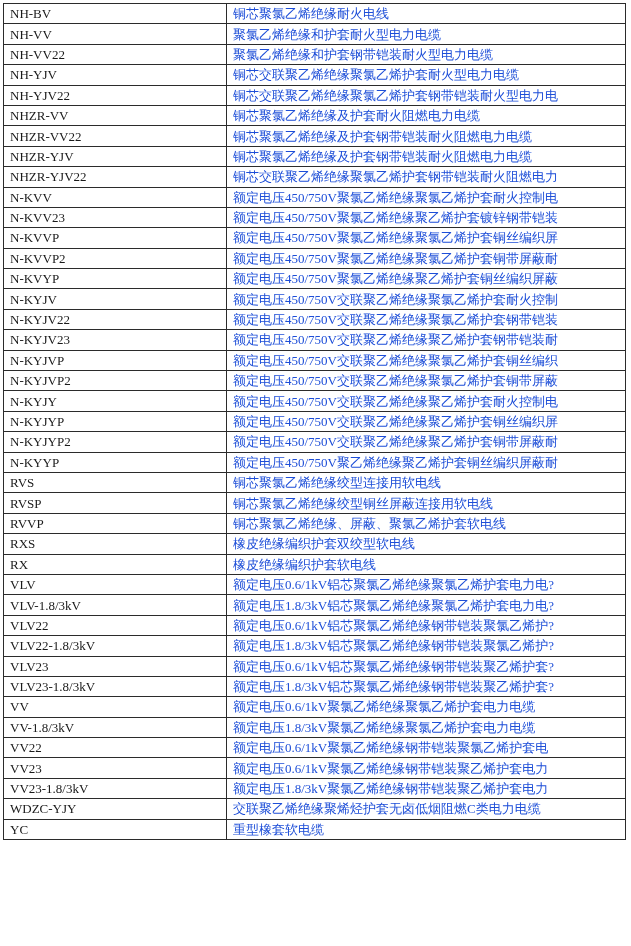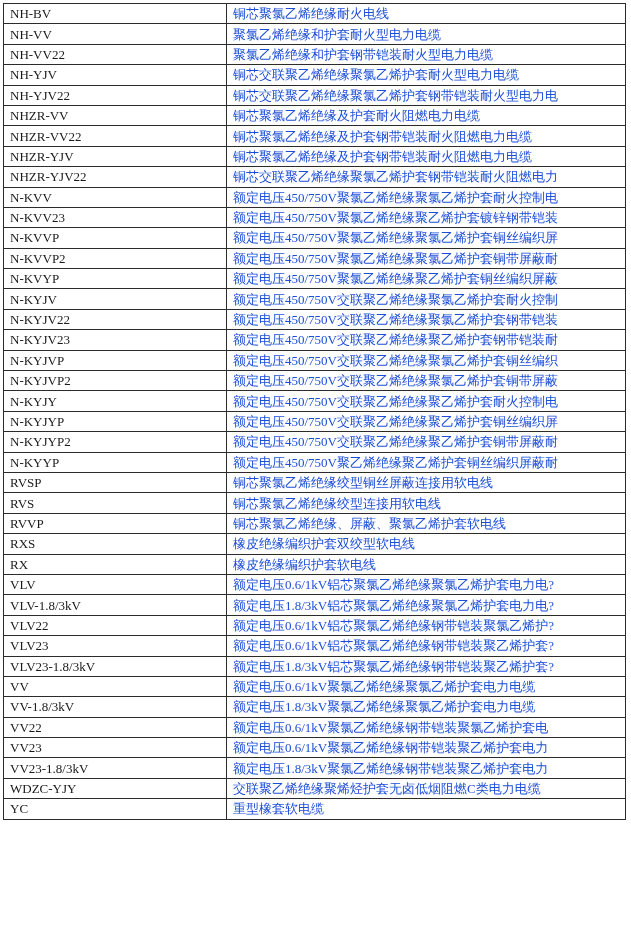--- a/index.html
+++ b/index.html
@@ -116,28 +116,28 @@
       </tr>
       <tr>
         <td class="model">N-KYJYP2</td>
         <td class="desc">额定电压450/750V交联聚乙烯绝缘聚乙烯护套铜带屏蔽耐</td>
       </tr>
       <tr>
         <td class="model">N-KYYP</td>
         <td class="desc">额定电压450/750V聚乙烯绝缘聚乙烯护套铜丝编织屏蔽耐</td>
       </tr>
       <tr>
+        <td class="model">RVS</td>
+        <td class="desc">铜芯聚氯乙烯绝缘绞型连接用软电线</td>
+      </tr>
+      <tr>
         <td class="model">RVSP</td>
         <td class="desc">铜芯聚氯乙烯绝缘绞型铜丝屏蔽连接用软电线</td>
       </tr>
       <tr>
-        <td class="model">RVS</td>
-        <td class="desc">铜芯聚氯乙烯绝缘绞型连接用软电线</td>
-      </tr>
-      <tr>
         <td class="model">RVVP</td>
         <td class="desc">铜芯聚氯乙烯绝缘、屏蔽、聚氯乙烯护套软电线</td>
       </tr>
       <tr>
         <td class="model">RXS</td>
         <td class="desc">橡皮绝缘编织护套双绞型软电线</td>
       </tr>
       <tr>
         <td class="model">RX</td>
         <td class="desc">橡皮绝缘编织护套软电线</td>
@@ -146,20 +146,24 @@
         <td class="model">VLV</td>
         <td class="desc">额定电压0.6/1kV铝芯聚氯乙烯绝缘聚氯乙烯护套电力电?</td>
       </tr>
       <tr>
         <td class="model">VLV-1.8/3kV</td>
         <td class="desc">额定电压1.8/3kV铝芯聚氯乙烯绝缘聚氯乙烯护套电力电?</td>
       </tr>
       <tr>
         <td class="model">VLV22</td>
         <td class="desc">额定电压0.6/1kV铝芯聚氯乙烯绝缘钢带铠装聚氯乙烯护?</td>
+      </tr>
+      <tr>
+        <td class="model">VLV22-1.8/3kV</td>
+        <td class="desc">额定电压1.8/3kV铝芯聚氯乙烯绝缘钢带铠装聚氯乙烯护?</td>
       </tr>
       <tr>
         <td class="model">VLV23</td>
         <td class="desc">额定电压0.6/1kV铝芯聚氯乙烯绝缘钢带铠装聚乙烯护套?</td>
       </tr>
       <tr>
         <td class="model">VLV23-1.8/3kV</td>
         <td class="desc">额定电压1.8/3kV铝芯聚氯乙烯绝缘钢带铠装聚乙烯护套?</td>
       </tr>
       <tr>

